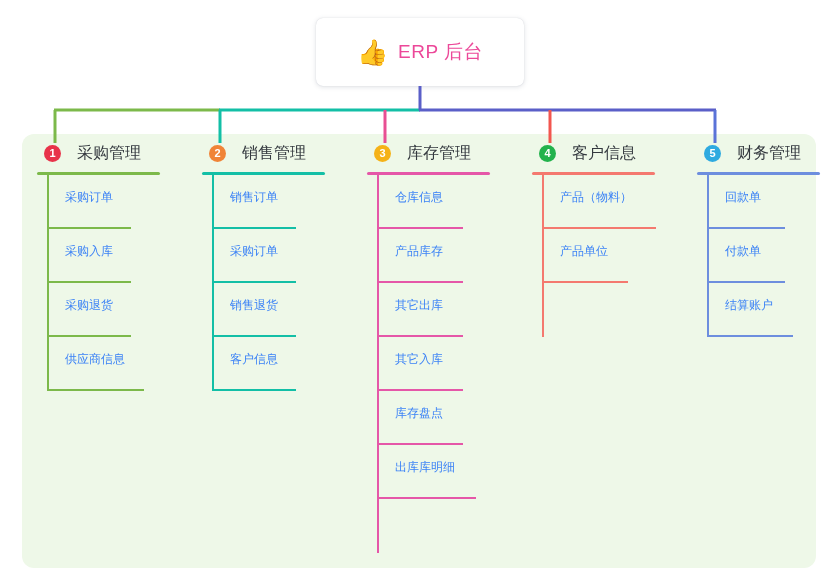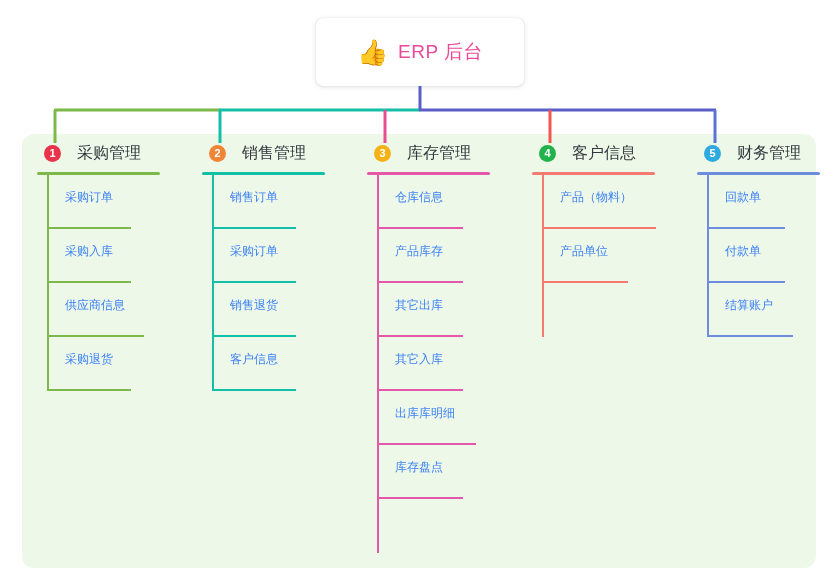--- a/index.html
+++ b/index.html
@@ -189,27 +189,27 @@
           <div class="spine" style="background: rgb(124, 185, 74); height: 216px;"></div>
           <div class="item">
             <span class="item-label">采购订单</span>
             <div class="item-rule" style="background: rgb(124, 185, 74); width: 84px;"></div>
           </div>
           <div class="item">
             <span class="item-label">采购入库</span>
             <div class="item-rule" style="background: rgb(124, 185, 74); width: 84px;"></div>
           </div>
           <div class="item">
+            <span class="item-label">采购退货</span>
+            <div class="item-rule" style="background: rgb(124, 185, 74); width: 84px;"></div>
+          </div>
+          <div class="item">
             <span class="item-label">供应商信息</span>
             <div class="item-rule" style="background: rgb(124, 185, 74); width: 97px;"></div>
           </div>
-          <div class="item">
-            <span class="item-label">采购退货</span>
-            <div class="item-rule" style="background: rgb(124, 185, 74); width: 84px;"></div>
-          </div>
         </div>
       </div>
       <div class="column col-1">
         <div class="col-head">
           <span class="badge" style="background: rgb(240, 132, 55);">2</span>
           <span class="col-title">销售管理</span>
         </div>
         <div class="head-rule" style="background: rgb(19, 191, 166);"></div>
         <div class="items">
           <div class="spine" style="background: rgb(19, 191, 166); height: 216px;"></div>
@@ -249,27 +249,27 @@
           </div>
           <div class="item">
             <span class="item-label">其它出库</span>
             <div class="item-rule" style="background: rgb(229, 87, 168); width: 86px;"></div>
           </div>
           <div class="item">
             <span class="item-label">其它入库</span>
             <div class="item-rule" style="background: rgb(229, 87, 168); width: 86px;"></div>
           </div>
           <div class="item">
+            <span class="item-label">库存盘点</span>
+            <div class="item-rule" style="background: rgb(229, 87, 168); width: 86px;"></div>
+          </div>
+          <div class="item">
             <span class="item-label">出库库明细</span>
             <div class="item-rule" style="background: rgb(229, 87, 168); width: 99px;"></div>
           </div>
-          <div class="item">
-            <span class="item-label">库存盘点</span>
-            <div class="item-rule" style="background: rgb(229, 87, 168); width: 86px;"></div>
-          </div>
         </div>
       </div>
       <div class="column col-3">
         <div class="col-head">
           <span class="badge" style="background: rgb(34, 178, 76);">4</span>
           <span class="col-title">客户信息</span>
         </div>
         <div class="head-rule" style="background: rgb(244, 121, 111);"></div>
         <div class="items">
           <div class="spine" style="background: rgb(244, 121, 111); height: 162px;"></div>

